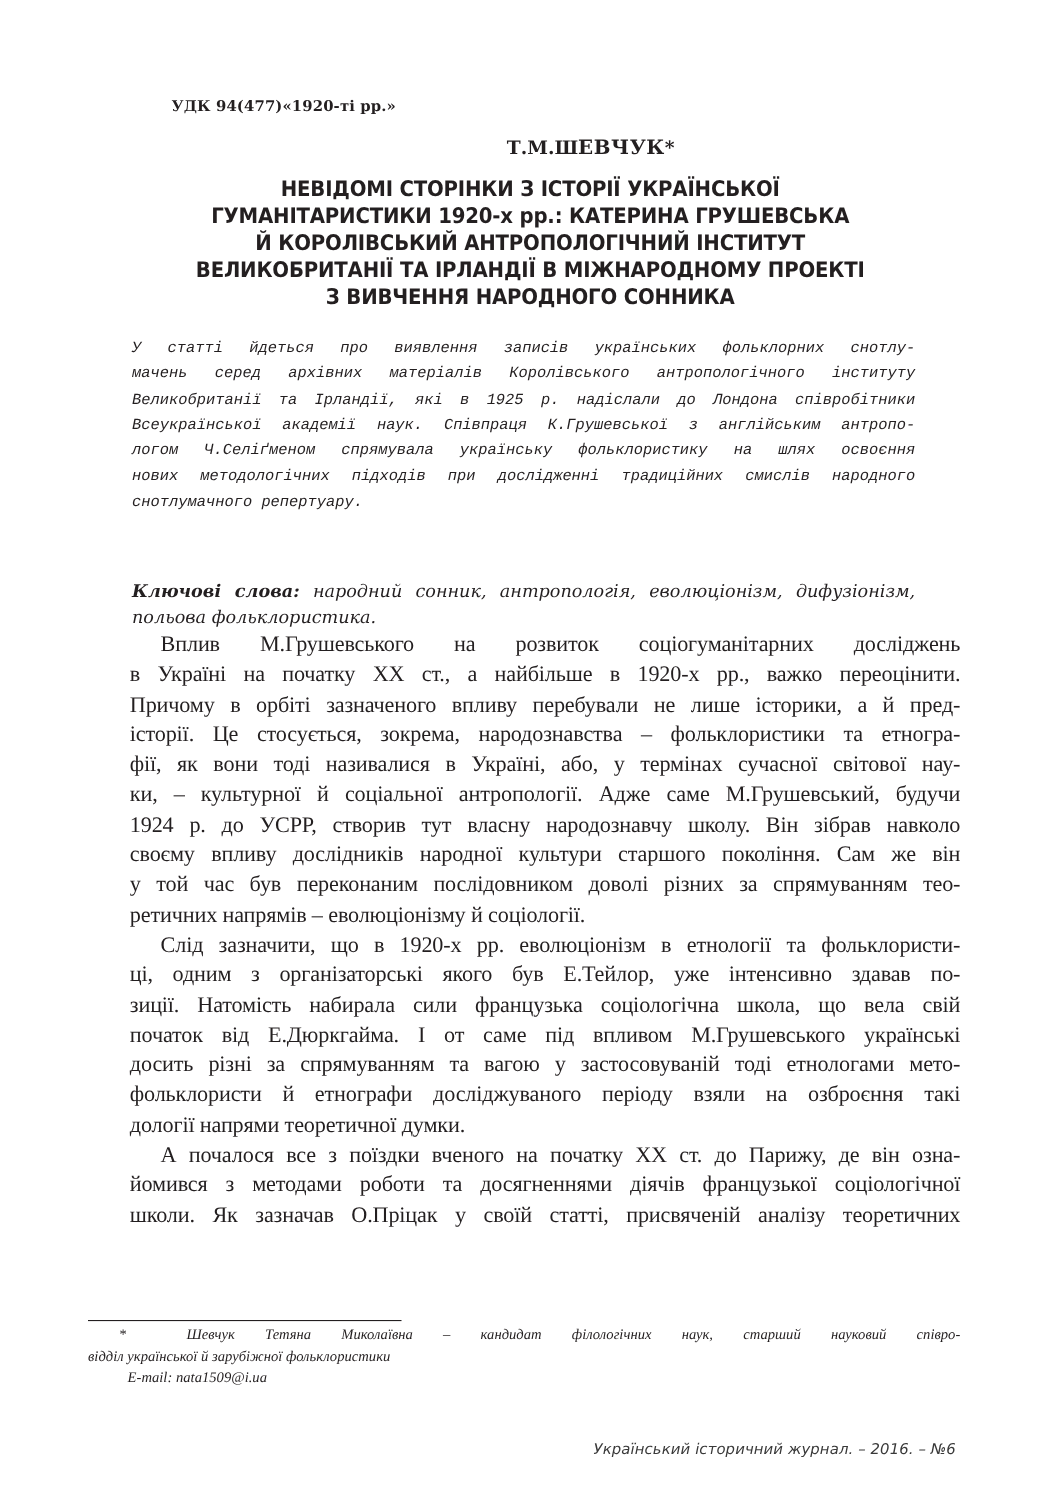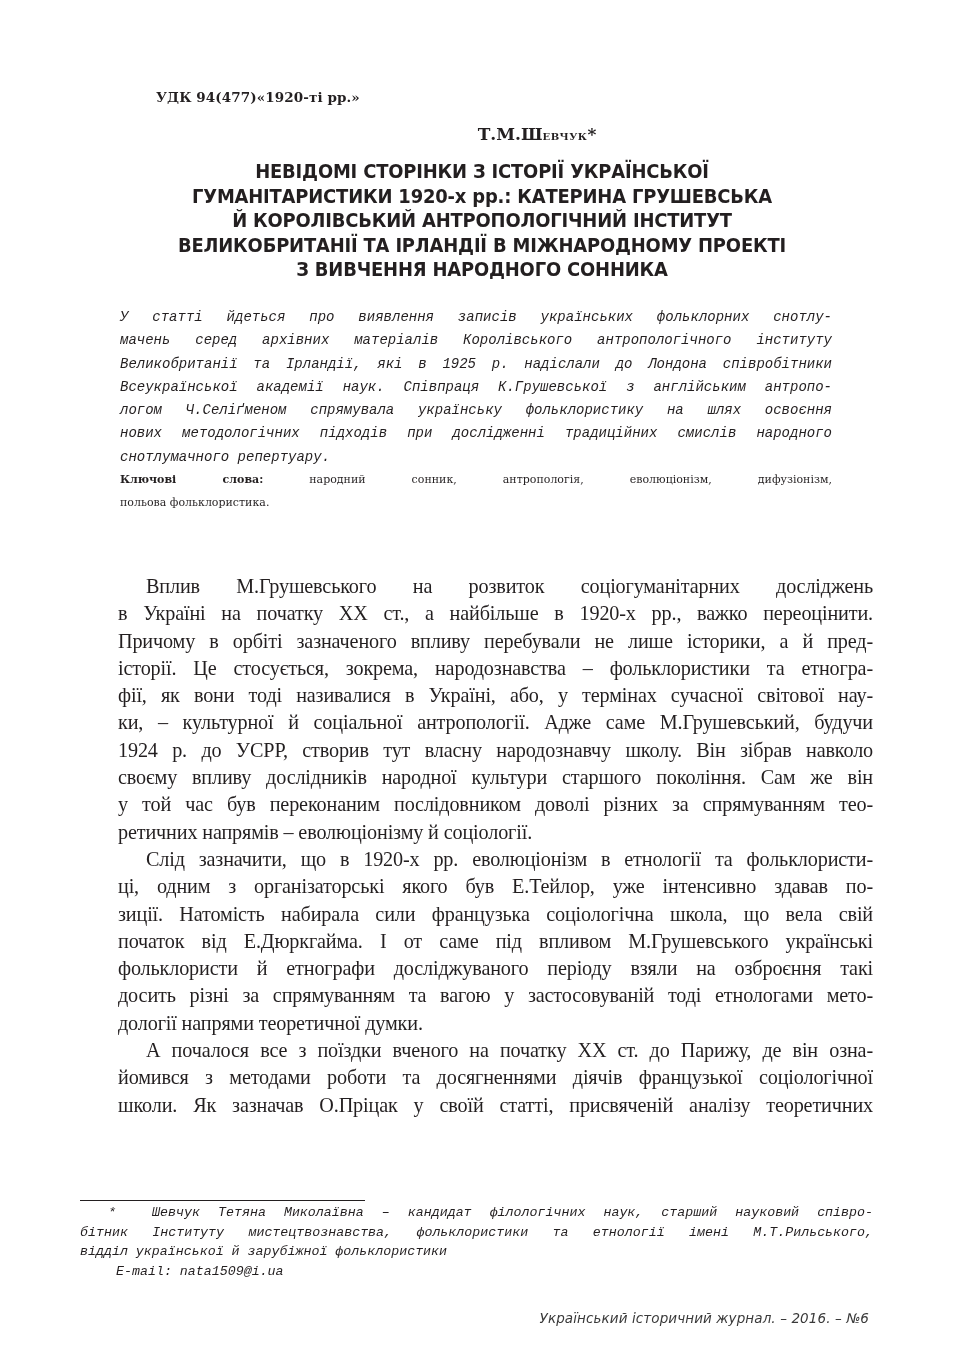--- a/index.html
+++ b/index.html
@@ -31,21 +31,21 @@
     }
     .author {
       position: absolute;
       left: 0; right: 0; top: 124px;
       text-align: center;
       padding-left: 110px;
       font-family: "DejaVu Serif", serif;
       font-weight: bold;
       font-size: 17px;
     }
-    .author .sc { font-size: 10px; letter-spacing: 0.5px; }
+    .author .sc { font-size: 18px; letter-spacing: 0.5px; }
     .title {
       position: absolute;
       left: 120px; width: 724px; top: 160px;
       text-align: center;
       font-family: "DejaVu Sans", sans-serif;
       font-weight: bold;
       font-size: 19.5px;
       line-height: 24.6px;
       letter-spacing: -0.2px;
       transform: scaleX(0.92);
@@ -65,23 +65,24 @@
       white-space: nowrap;
       text-align: justify;
       text-align-last: justify;
     }
     .abstract .line.last, .keywords .line.last, .body .line.last, .footnote .line.last {
       text-align-last: left;
     }
     .abstract .line { text-indent: 0; }
     .keywords {
       position: absolute;
-      left: 120px; width: 712px; top: 468px;
+      left: 120px; width: 712px; top: 526px;
       font-family: "DejaVu Serif", serif;
-      font-size: 11px;
+      font-style: italic;
+      font-size: 16px;
       line-height: 23.3px;
     }
     .keywords .kw-label { font-weight: bold; }
     .body {
       position: absolute;
       left: 118px; width: 755px; top: 573px;
       font-family: "Liberation Serif", serif;
       font-size: 20.2px;
       line-height: 27.3px;
       letter-spacing: -0.15px;
@@ -89,21 +90,21 @@
     .body .indent { padding-left: 28px; }
     .fn-rule {
       position: absolute;
       left: 80px; top: 1200px;
       width: 285px; height: 0;
       border-top: 1.2px solid #231f20;
     }
     .footnote {
       position: absolute;
       left: 80px; width: 793px; top: 1203px;
-      font-family: Liberation Mono, monospace;
+      font-family: Liberation Serif, serif;
       font-style: italic;
       font-size: 13.3px;
       line-height: 19.6px;
     }
     .footnote .indent { padding-left: 28px; }
     .footnote .email { padding-left: 36px; }
     .footer {
       position: absolute;
       right: 95px; top: 1310px;
       font-family: "DejaVu Sans", sans-serif;
@@ -158,35 +159,34 @@
       <span class="line">1924 р. до УСРР, створив тут власну народознавчу школу. Він зібрав навколо</span>
       <span class="line">своєму впливу дослідників народної культури старшого покоління. Сам же він</span>
       <span class="line">у той час був переконаним послідовником доволі різних за спрямуванням тео-</span>
       <span class="line last">ретичних напрямів – еволюціонізму й соціології.</span>
     </div>
     <div>
       <span class="line indent">Слід зазначити, що в 1920-х рр. еволюціонізм в етнології та фольклористи-</span>
       <span class="line">ці, одним з організаторські якого був Е.Тейлор, уже інтенсивно здавав по-</span>
       <span class="line">зиції. Натомість набирала сили французька соціологічна школа, що вела свій</span>
       <span class="line">початок від Е.Дюркгайма. І от саме під впливом М.Грушевського українські</span>
+      <span class="line">досить різні за спрямуванням та вагою у застосовуваній тоді етнологами мето-</span>
       <span class="line">фольклористи й етнографи досліджуваного періоду взяли на озброєння такі</span>
-      <span class="line">досить різні за спрямуванням та вагою у застосовуваній тоді етнологами мето-</span>
       <span class="line last">дології напрями теоретичної думки.</span>
     </div>
     <div>
       <span class="line indent">А почалося все з поїздки вченого на початку XX ст. до Парижу, де він озна-</span>
       <span class="line">йомився з методами роботи та досягненнями діячів французької соціологічної</span>
       <span class="line">школи. Як зазначав О.Пріцак у своїй статті, присвяченій аналізу теоретичних</span>
     </div>
   </div>
 
   <div class="fn-rule"></div>
 
   <div class="footnote">
     <span class="line indent"><span>*</span>&nbsp;&nbsp;<span>Шевчук Тетяна Миколаївна – кандидат філологічних наук, старший науковий співро-</span></span>
-    <span class="line">бітник Інституту мистецтвознавства, фольклористики та етнології імені М.Т.Рильського,</span>
     <span class="line last">відділ української й зарубіжної фольклористики</span>
     <span class="line last email">E-mail: nata1509@i.ua</span>
   </div>
 
   <div class="footer">Український історичний журнал. – 2016. – №6</div>
 
 </div>
 
 </body></html>

